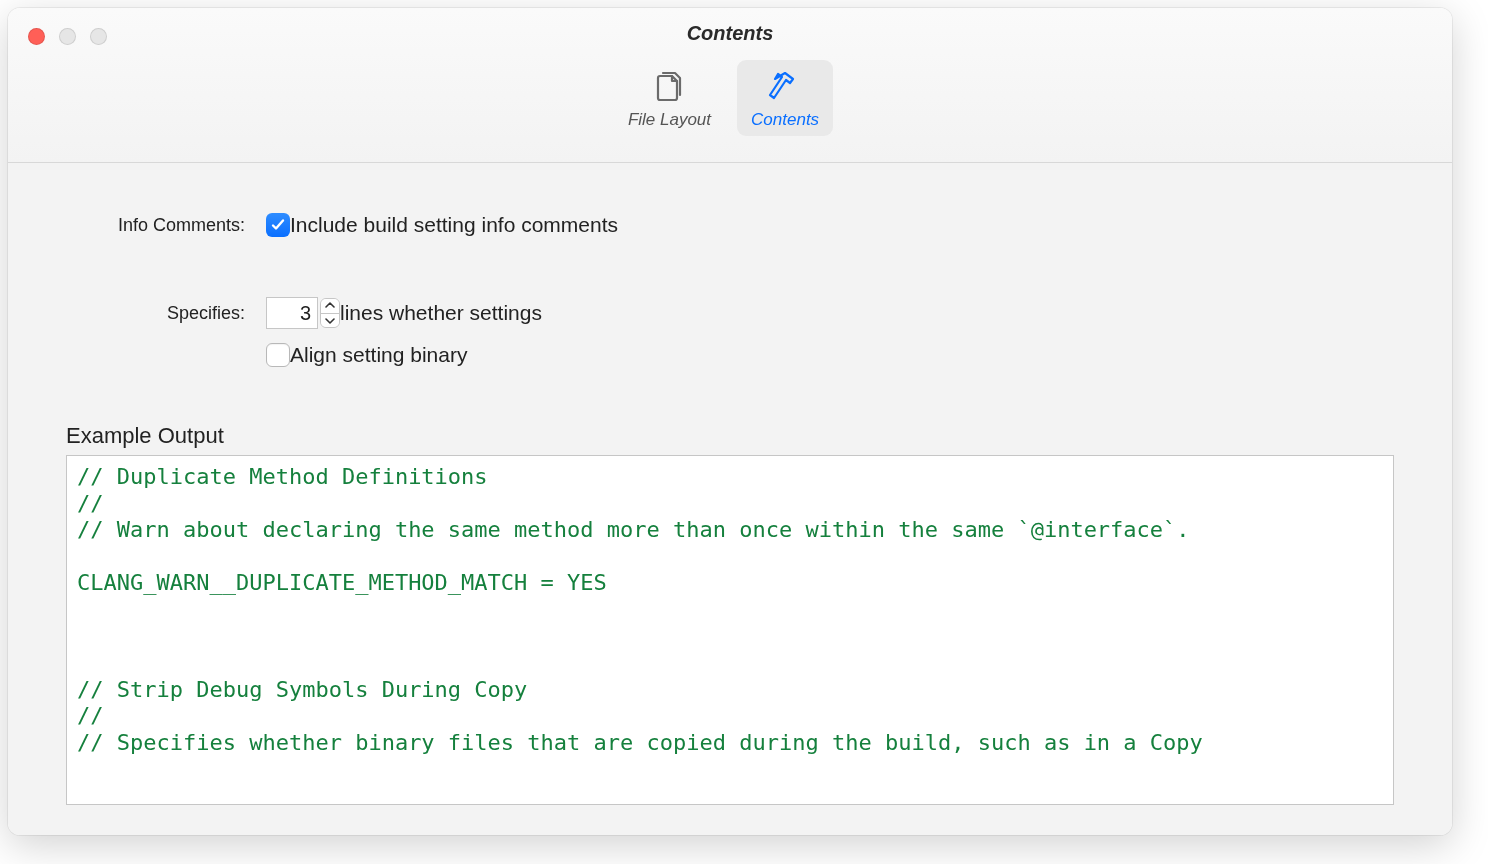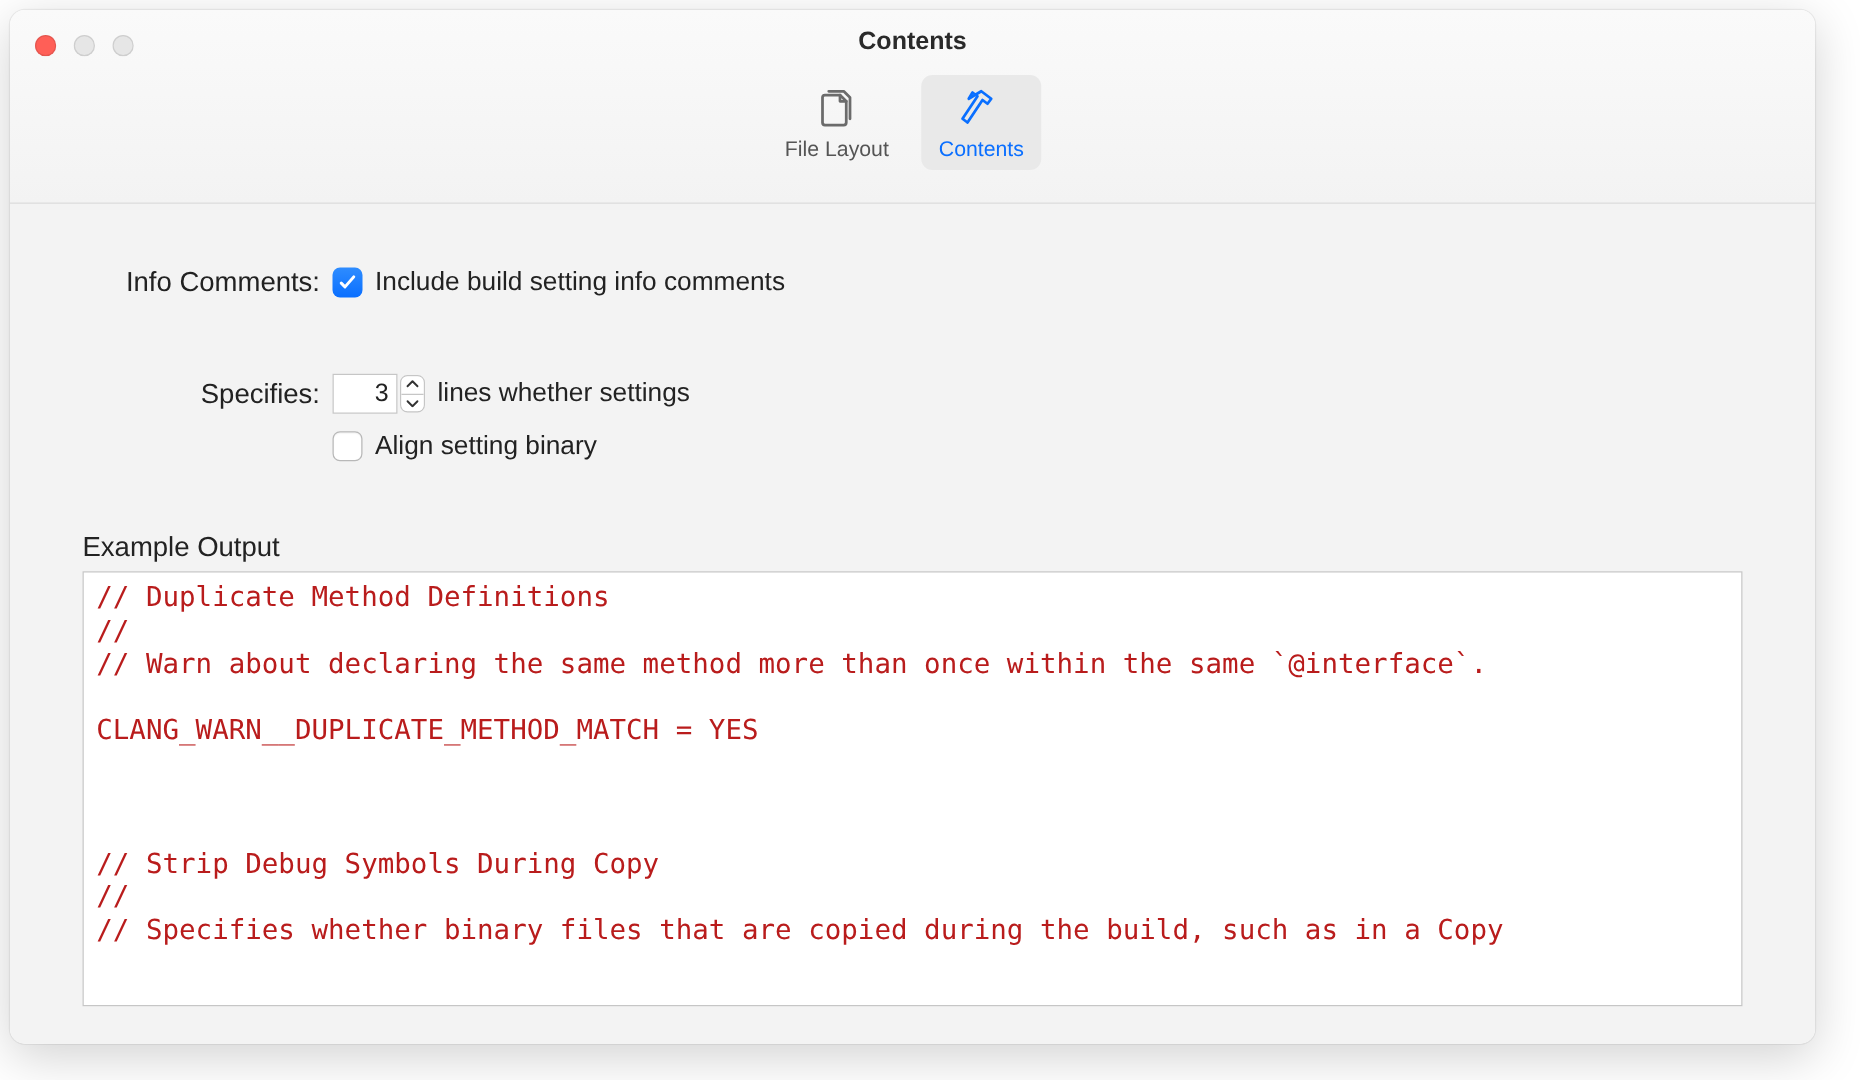--- a/index.html
+++ b/index.html
@@ -25,20 +25,21 @@
       box-shadow: 0 10px 40px rgba(0,0,0,0.18), 0 0 0 1px rgba(0,0,0,0.06);
       overflow: hidden;
       display: flex;
       flex-direction: column;
     }
     .titlebar {
       height: 155px;
       background: linear-gradient(#fafafa, #f3f3f3);
       border-bottom: 1px solid #d8d8d8;
       position: relative;
+      font-style: italic;
     }
     .traffic-lights {
       position: absolute;
       top: 20px;
       left: 20px;
       display: flex;
       gap: 14px;
     }
     .traffic-light {
       width: 17px;
@@ -103,28 +104,27 @@
       flex-direction: column;
     }
     .form-row {
       display: flex;
       align-items: center;
       margin-bottom: 14px;
     }
     .form-row .label {
       width: 200px;
       text-align: right;
-      font-size: 22px;
-      color: #222;
-      padding-right: 10px;
+      font-size: 18px;
+      color: #222;
+      padding-right: 21px;
     }
     .form-row .control {
       display: flex;
       align-items: center;
-      gap: 10px;
       font-size: 21px;
       color: #222;
     }
     .checkbox {
       width: 24px;
       height: 24px;
       border-radius: 6px;
       display: flex;
       align-items: center;
       justify-content: center;
@@ -187,21 +187,21 @@
       margin-bottom: 6px;
     }
     .example-box {
       flex: 1;
       background: #ffffff;
       border: 1px solid #c6c6c6;
       padding: 8px 10px;
       font-family: ui-monospace, SFMono-Regular, Menlo, Monaco, Consolas, monospace;
       font-size: 22px;
       line-height: 1.21;
-      color: #b91c1c;
+      color: #15803d;
       overflow: hidden;
       white-space: pre;
     }
   </style>
 </head>
 <body>
 
 <div class="window">
   <div class="titlebar">
     <div class="traffic-lights">

